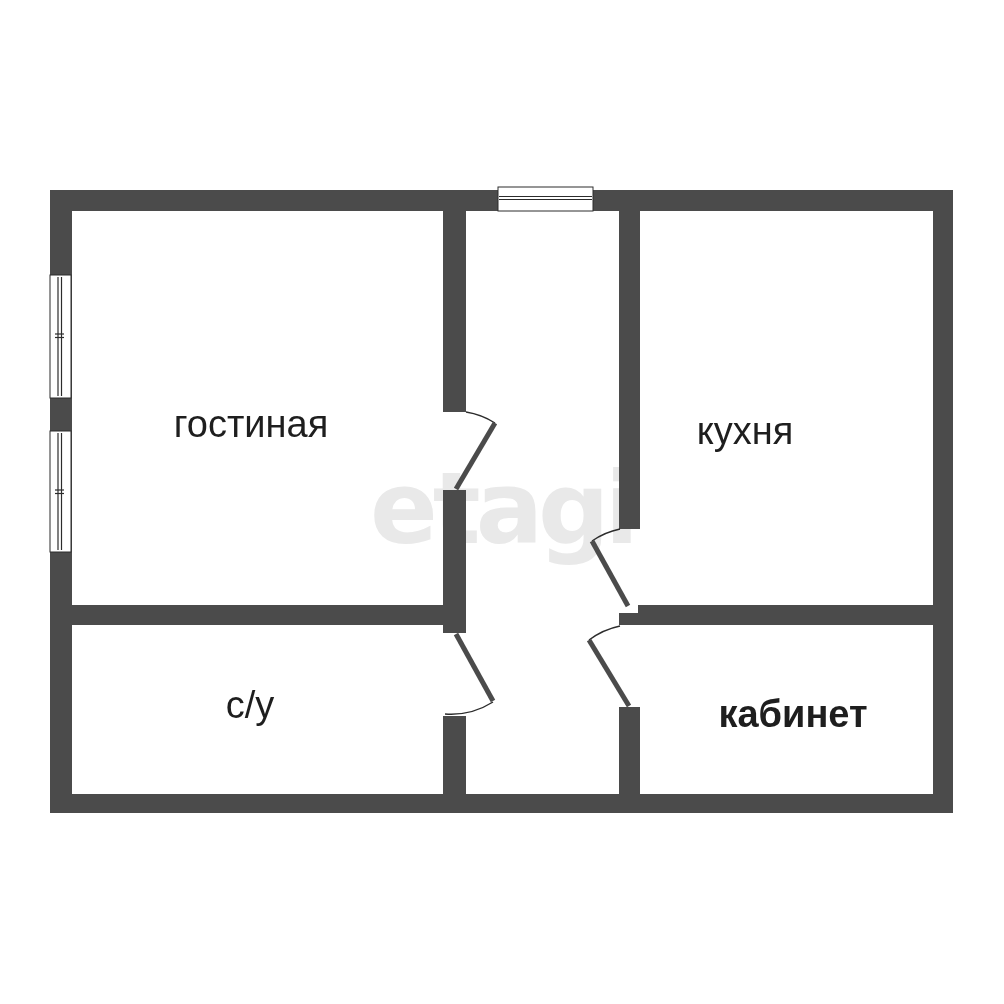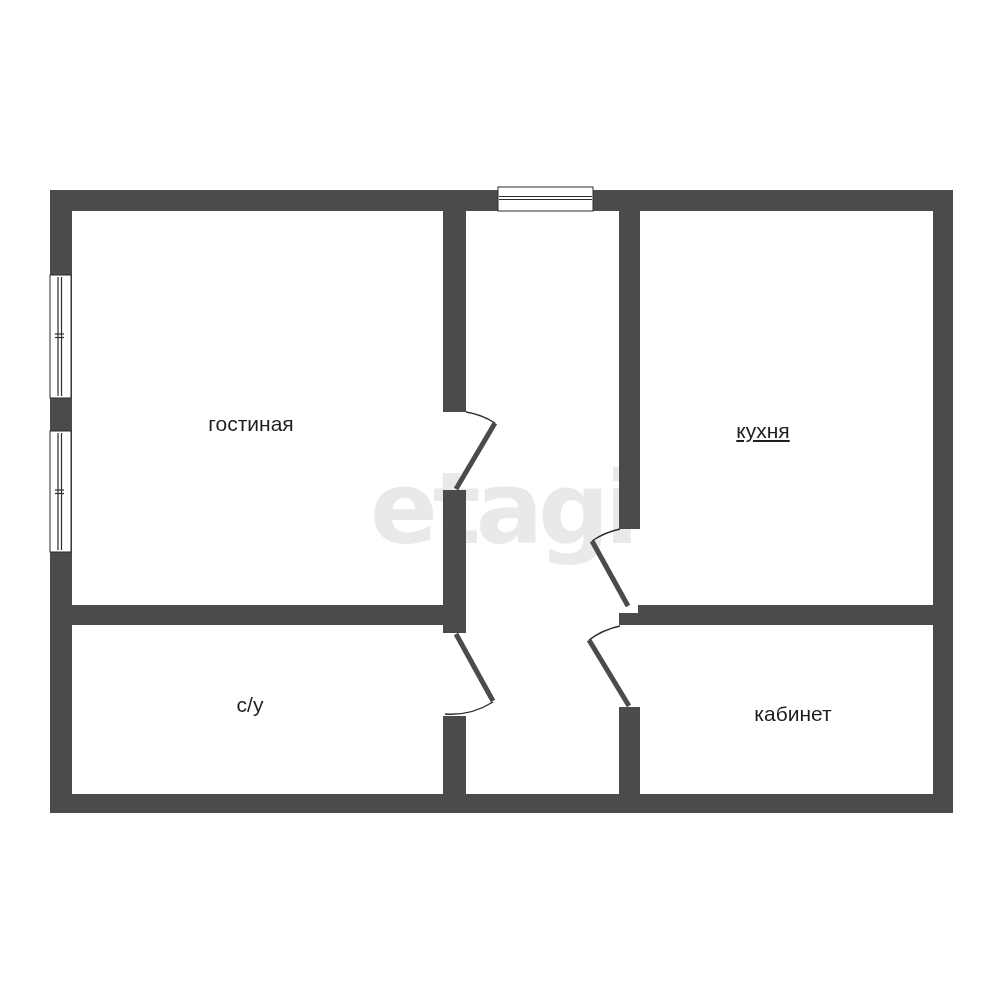--- a/index.html
+++ b/index.html
@@ -28,21 +28,21 @@
     z-index:2;
   }
   .wall{fill:var(--wall,#4b4b4b);stroke:none;}
   .win-fill{fill:#ffffff;stroke:var(--line,#2c2c2c);stroke-width:1;}
   .win-line{stroke:var(--line,#2c2c2c);stroke-width:1.2;fill:none;}
   .leaf{stroke:var(--wall,#4b4b4b);stroke-width:5;fill:none;stroke-linecap:butt;}
   .arc{stroke:var(--line,#2c2c2c);stroke-width:1.4;fill:none;}
   .room-label{
     position:absolute;
     transform:translate(-50%,-50%);
-    font-size:21px;
+    font-size:38px;
     color:var(--label,#1e1e1e);
     z-index:3;
     white-space:nowrap;
   }
 </style>
 </head>
 <body>
 
 <div class="stage">
 
@@ -92,17 +92,17 @@
     <line class="leaf" x1="592" y1="541" x2="628" y2="606"></line>
 
     <line class="leaf" x1="456" y1="634" x2="493" y2="701"></line>
     <path class="arc" d="M 493 702 A 79 79 0 0 1 445 714"></path>
 
     <path class="arc" d="M 620 626 A 79 79 0 0 0 589 640"></path>
     <line class="leaf" x1="589" y1="640" x2="629" y2="706"></line>
   </svg>
 
   <div class="room-label" style="left:251px;top:424px;">гостиная</div>
-  <div class="room-label" style="left:763px;top:431px;text-decoration:underline;">кухня</div>
+  <div class="room-label" style="left:745px;top:431px;">кухня</div>
   <div class="room-label" style="left:250px;top:705px;">с/у</div>
-  <div class="room-label" style="left:793px;top:714px;">кабинет</div>
+  <div class="room-label" style="left:793px;top:714px;font-weight:bold;">кабинет</div>
 
 </div>
 
 </body></html>

